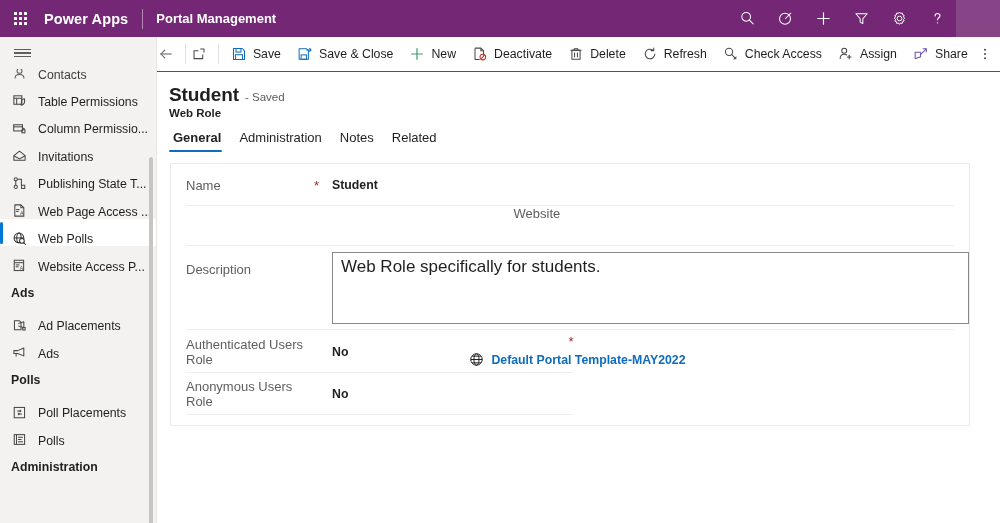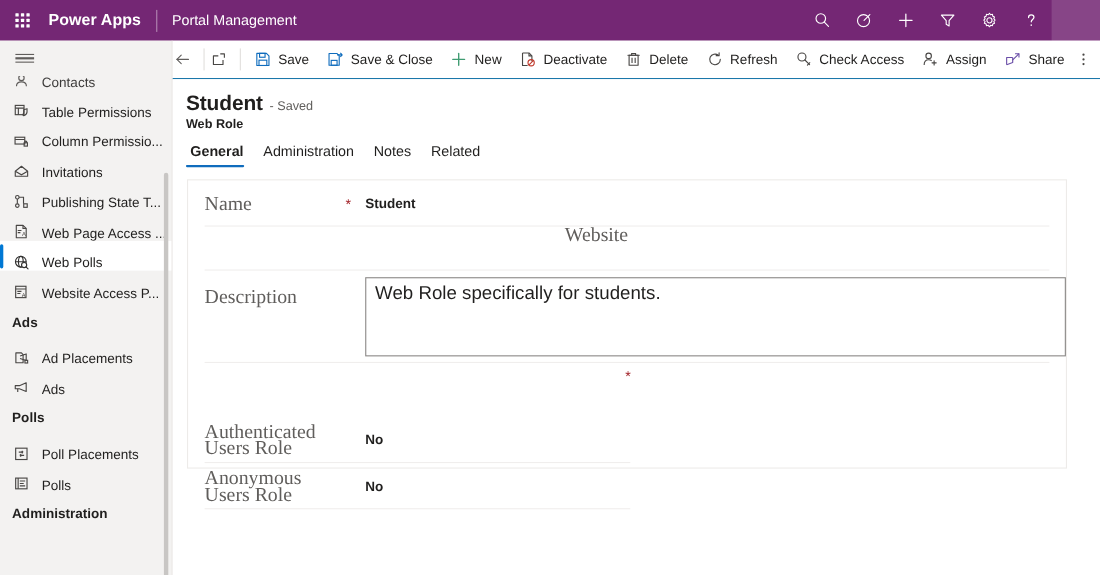--- a/index.html
+++ b/index.html
@@ -36,21 +36,21 @@
     font-size: 14.5px; font-weight: bold;
     letter-spacing: .1px;
     padding-left: 4px;
     white-space: nowrap;
   }
   .brand-sep {
     width: 1px; height: 20px;
     background: rgba(255,255,255,.45);
     margin: 0 13px 0 14px;
   }
-  .app-name { font-size: 13px; font-weight: normal; white-space: nowrap; }
+  .app-name { font-size: 13px; font-weight: bold; white-space: nowrap; }
   .header-spacer { flex: 1; }
   .hdr-icons { display: flex; align-items: center; padding-right: 0; height: 37px; }
   .hdr-btn {
     width: 38px; height: 37px;
     display: flex; align-items: center; justify-content: center;
     cursor: pointer;
   }
   .hdr-btn svg { display: block; }
   .avatar-slot {
     width: 44px; height: 37px;
@@ -166,24 +166,23 @@
   .frow {
     display: flex; align-items: center;
     position: relative;
     padding-left: 15px;
   }
   .frow .fdiv {
     position: absolute; left: 15px; bottom: 0;
     height: 1px; background: #f0eeed;
   }
   .flabel {
-    font-size: 18px; color: #605e5c;
+    font-size: 13px; color: #605e5c;
     width: 128px; flex: 0 0 128px;
     line-height: 15px;
-    font-family: Liberation Serif, serif;
   }
   .freq { color: #a4262c; font-size: 13px; width: 18px; flex: 0 0 18px; }
   .fvalue { font-size: 12.3px; color: #201f1e; font-weight: bold; }
   .flink {
     font-size: 12.3px; color: #0f6cbd; font-weight: bold;
     cursor: pointer; text-decoration: none;
     display: flex; align-items: center;
   }
   .globe { width: 15px; height: 15px; margin-right: 7px; color: #201f1e; flex: 0 0 15px; }
   .globe svg { display: block; }
@@ -576,31 +575,43 @@
     <div class="frow" style="height:42px;">
       <span class="flabel">Name</span>
       <span class="freq">*</span>
       <span class="fvalue">Student</span>
       <span class="fdiv" style="width:768px;"></span>
     </div>
 
     <div class="frow" style="height:40px;flex-direction:column;">
       <span class="flabel">Website</span>
       <span class="freq">*</span>
+      <span class="flink">
+        <span class="globe">
+          <svg width="15" height="15" viewBox="0 0 16 16" fill="none" stroke="#201f1e" stroke-width="1.05">
+            <circle cx="8" cy="8" r="6.1"></circle>
+            <ellipse cx="8" cy="8" rx="2.7" ry="6.1"></ellipse>
+            <line x1="1.9" y1="8" x2="14.1" y2="8"></line>
+            <line x1="3.2" y1="4.4" x2="12.8" y2="4.4"></line>
+            <line x1="3.2" y1="11.6" x2="12.8" y2="11.6"></line>
+          </svg>
+        </span>
+        <span>Default Portal Template-MAY2022</span>
+      </span>
       <span class="fdiv" style="width:768px;"></span>
     </div>
 
     <div class="frow" style="height:84px; align-items:center;">
       <span class="flabel" style="align-self:flex-start; padding-top:16px;">Description</span>
       <span class="freq"></span>
       <div class="desc-box">Web Role specifically for students.</div>
       <span class="fdiv" style="width:768px;"></span>
     </div>
 
-    <div class="frow" style="height:43px;margin-top:48px;">
+    <div class="frow" style="height:43px;">
       <span class="flabel">Authenticated Users Role</span>
       <span class="freq"></span>
       <span class="fvalue">No</span>
       <span class="fdiv" style="width:387px;"></span>
     </div>
 
     <div class="frow" style="height:42px;">
       <span class="flabel">Anonymous Users Role</span>
       <span class="freq"></span>
       <span class="fvalue">No</span>

